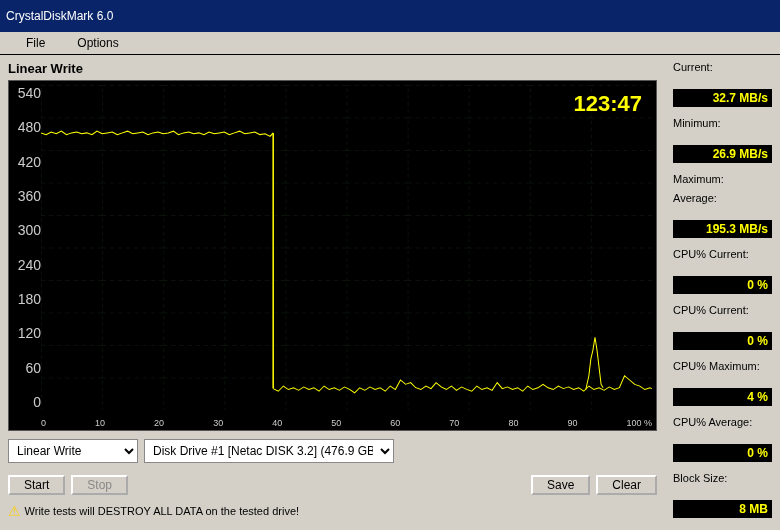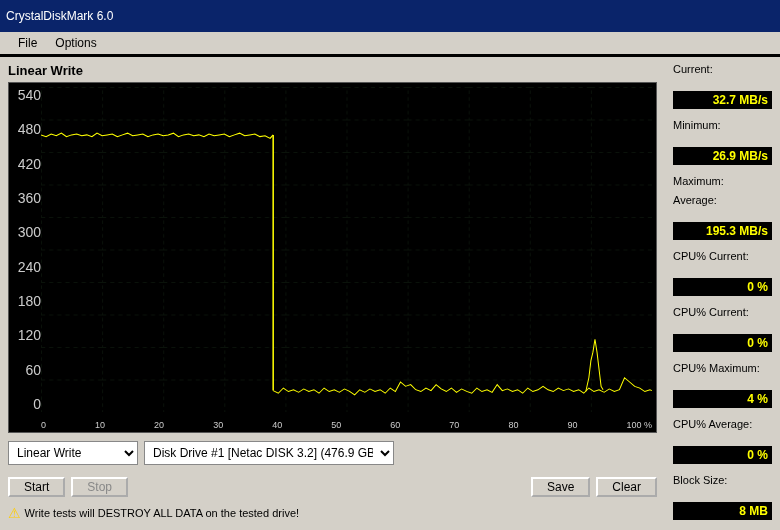--- a/index.html
+++ b/index.html
@@ -15,24 +15,24 @@
       background: #0a246a;
       color: white;
       padding: 9px 6px;
       font-size: 12px;
       display: flex;
       align-items: center;
       gap: 6px;
     }
     .menu-bar {
       background: #d4d0c8;
-      padding: 2px 12px;
-      display: flex;
-      gap: 6px;
-      border-bottom: 3px solid #000000;
+      padding: 2px 20px;
+      display: flex;
+      gap: 20px;
+      border-bottom: 1px solid #000000;
     }
     .menu-item {
       padding: 2px 6px;
       cursor: pointer;
       font-size: 12px;
       color: #000;
     }
     .main-content {
       display: flex;
       height: 470px;
@@ -211,20 +211,21 @@
           <polyline points="0,56 5,58 10,55 15,57 20,54 25,58 30,56 35,55 40,57 45,56 50,58 55,54 60,57 65,56 70,55 75,58 80,56 85,54 90,57 95,56 100,55 105,58 110,56 115,55 120,57 125,56 130,54 135,58 140,56 145,55 150,57 155,56 160,58 165,55 170,57 175,56 180,55 185,58 190,56 195,54 200,57 205,56 210,55 215,58 220,57 225,60 228,56" fill="none" stroke="#ffff00" stroke-width="1.2"></polyline>
 
           <line x1="228" y1="56" x2="228" y2="355" stroke="#ffff00" stroke-width="1.5"></line>
 
           <polyline points="228,355 233,358 238,352 243,356 248,354 253,357 258,353 263,356 268,354 273,358 278,352 283,356 288,354 293,357 298,353 303,356 308,360 313,354 318,357 323,353 328,356 333,354 338,358 343,352 348,356 353,345 358,350 363,348 368,354 373,356 378,352 383,355 388,348 393,353 398,356 403,352 408,357 413,353 418,356 423,358 428,352 433,356 438,354 443,357 448,348 453,355 458,353 463,356 468,354 473,358 478,352 483,356 488,354 493,350 498,354 503,356 508,352 513,355 518,353 523,356 528,354 533,358 538,352 543,356 548,354 553,357 558,353 563,356 568,354 573,340 578,345 583,350 588,352 593,356 598,354 600,355" fill="none" stroke="#ffff00" stroke-width="1"></polyline>
 
           <polyline points="535,356 538,340 540,320 542,310 544,295 546,310 548,330 550,350 552,354" fill="none" stroke="#ffff00" stroke-width="1"></polyline>
         </svg>
 
         
+        <div class="chart-timer">123:47</div>
       </div>
 
       <div class="chart-x-axis">
         <span>0</span>
         <span>10</span>
         <span>20</span>
         <span>30</span>
         <span>40</span>
         <span>50</span>
         <span>60</span>

